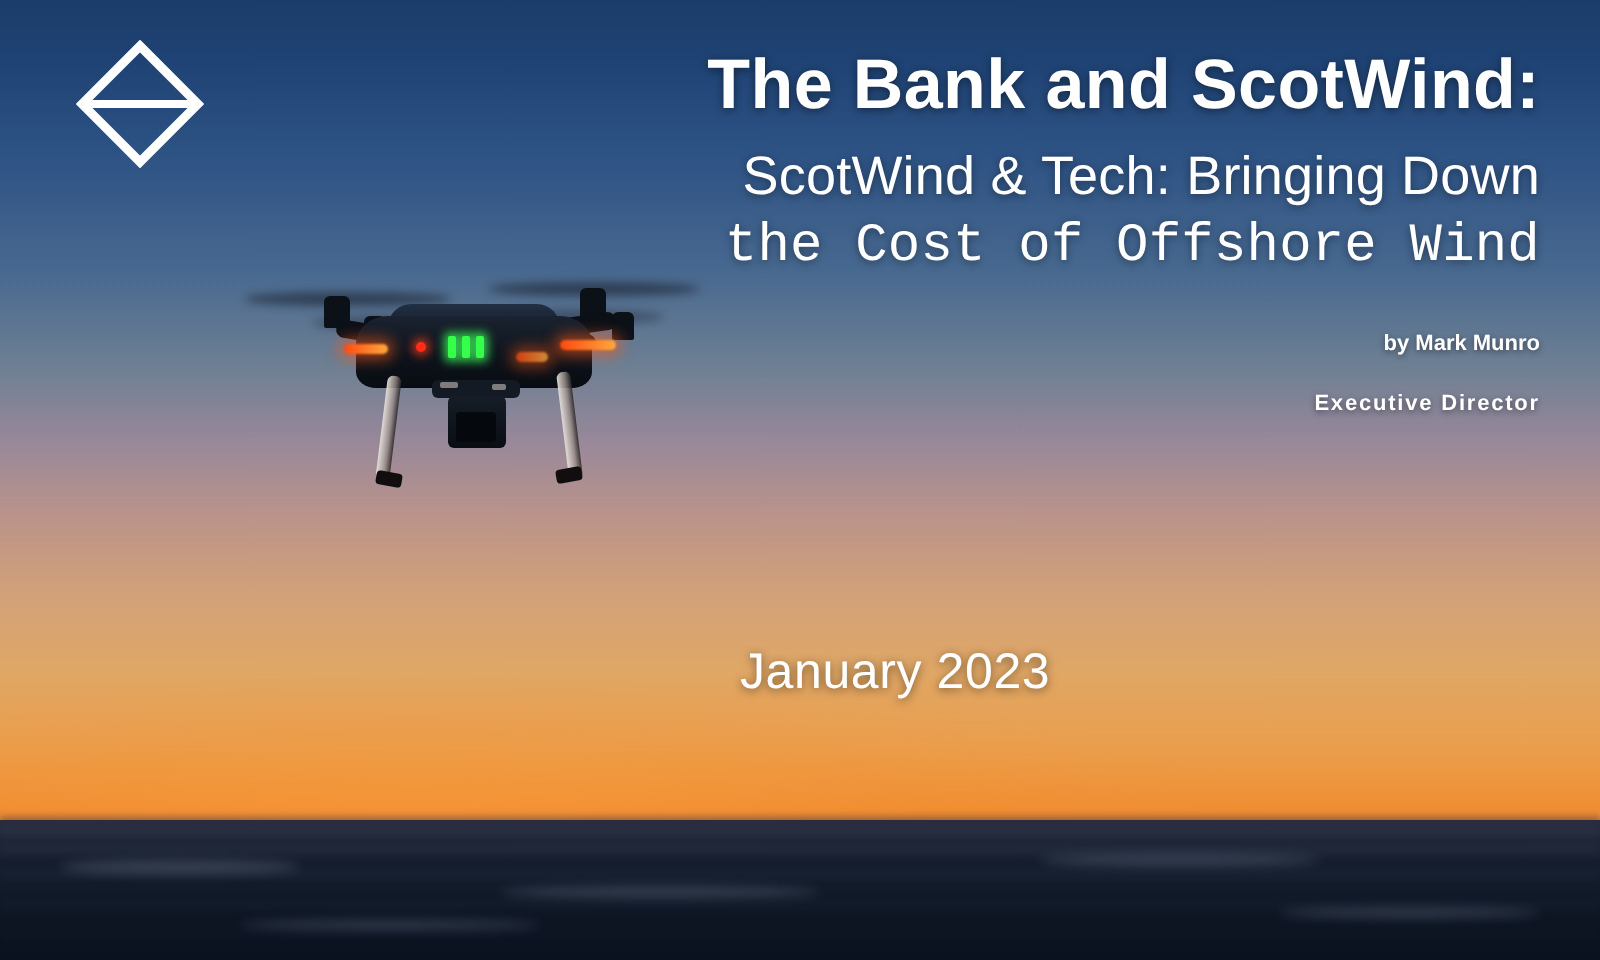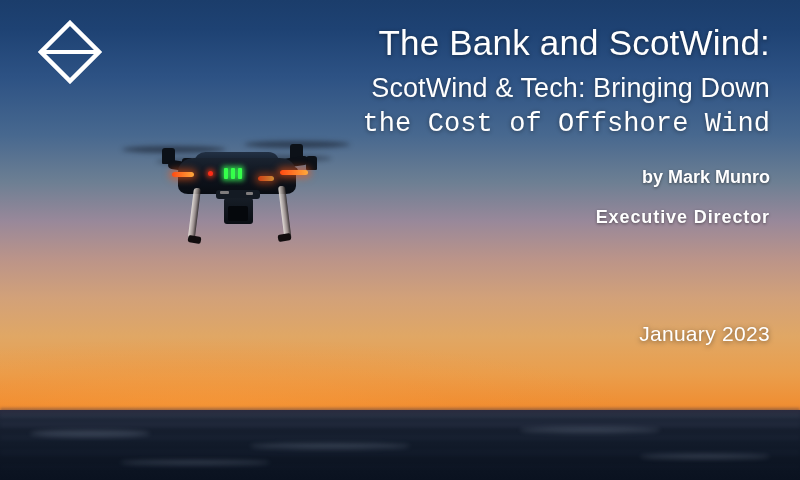--- a/index.html
+++ b/index.html
@@ -201,55 +201,54 @@
   .text-col {
     position: absolute;
     right: 30px;
     top: 22px;
     width: 560px;
     text-align: right;
     color: #ffffff;
   }
   .title {
     font-size: 35px;
-    font-weight: 400;
+    font-weight: 700;
     line-height: 1.18;
     letter-spacing: 0.2px;
     text-shadow: 0 1px 4px rgba(0,0,0,0.45);
     white-space: nowrap;
   }
   .subtitle {
     margin-top: 8px;
     font-size: 27px;
     font-weight: 400;
     line-height: 1.32;
     letter-spacing: 0.1px;
     text-shadow: 0 1px 4px rgba(0,0,0,0.42);
   }
   .subtitle .l2 { display: block; font-family: Liberation Mono, monospace; }
   .byline {
     margin-top: 22px;
-    font-size: 18px;
+    font-size: 11px;
     font-weight: 700;
     line-height: 1.42;
     text-shadow: 0 1px 3px rgba(0,0,0,0.45);
   }
   .byline .role {
     display: block;
     letter-spacing: 0.9px;
     margin-top: 15px;
   }
   .date {
     position: absolute;
     right: 30px;
     top: 322px;
     width: 400px;
-    text-align: right;
     color: #ffffff;
-    font-size: 21px;
+    font-size: 25px;
     font-weight: 400;
     letter-spacing: 0.3px;
     text-shadow: 0 1px 5px rgba(0,0,0,0.5);
   }
 </style>
 </head>
 <body>
 
 <div id="slide">
 

